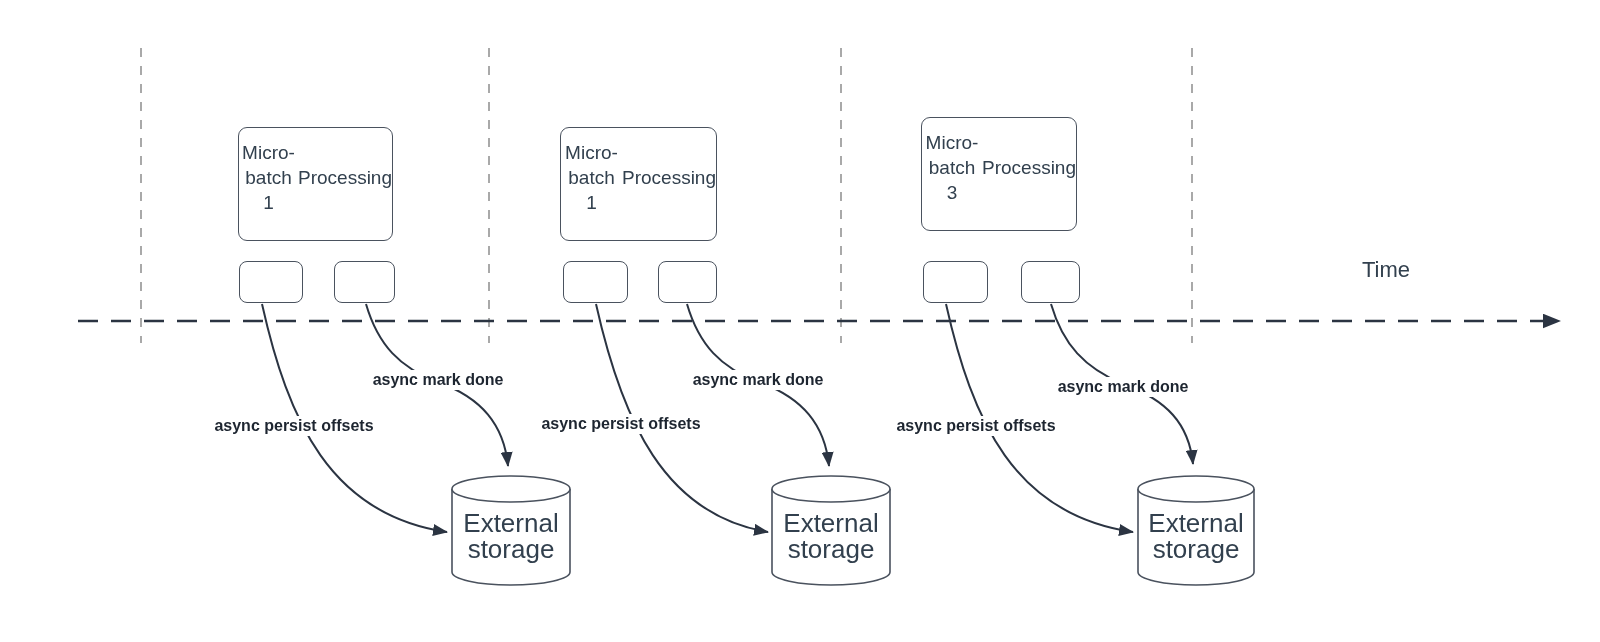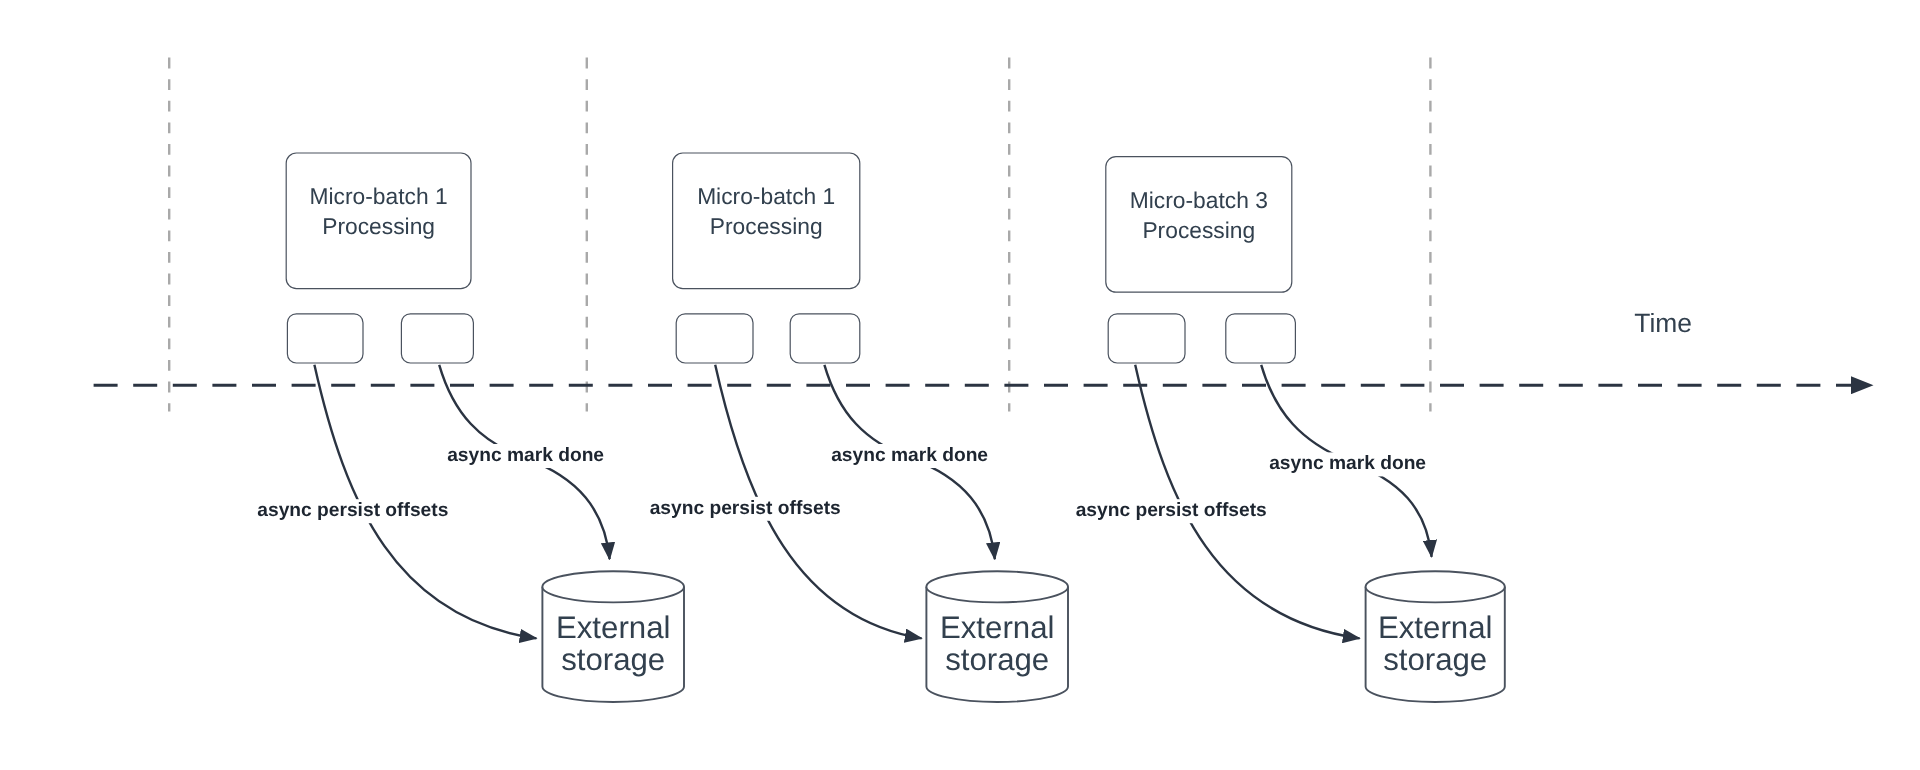--- a/index.html
+++ b/index.html
@@ -14,21 +14,21 @@
   }
   svg.layer{position:absolute; left:0; top:0;}
   .guide{stroke:var(--guide); stroke-width:2; stroke-dasharray:9 9; fill:none;}
   .timeline{stroke:var(--connector); stroke-width:2.5; stroke-dasharray:20 13; fill:none;}
   .curve{stroke:var(--connector); stroke-width:2; fill:none;}
   .cyl{fill:#ffffff; stroke:var(--border); stroke-width:1.6;}
   .arrowhead{fill:var(--connector);}
   .mb-box{
     position:absolute; box-sizing:border-box; background:#fff;
     border:1.6px solid var(--border); border-radius:9px;
-    display:flex; flex-direction:column; align-items:center; justify-content:center;
+    display:flex; flex-direction:row; align-items:center; justify-content:center;
     padding-bottom:14px; color:var(--text); font-size:19px; line-height:25px;
     text-align:center;
   }
   .sm-box{
     position:absolute; box-sizing:border-box; background:#fff;
     border:1.6px solid var(--border); border-radius:8px; height:42px;
   }
   .conn-label{
     position:absolute; transform:translate(-50%,-50%);
     font-size:16px; font-weight:bold; color:var(--label);
@@ -101,21 +101,21 @@
   <div class="mb-box" style="left:560px; top:127px; width:157px; height:114px;">
     <div>Micro-batch 1</div>
     <div>Processing</div>
   </div>
   <div class="sm-box" style="left:563px; top:261px; width:65px;"></div>
   <div class="sm-box" style="left:658px; top:261px; width:59px;"></div>
   <div class="conn-label" style="left:621px; top:424px;">async persist offsets</div>
   <div class="conn-label" style="left:758px; top:380px;">async mark done</div>
   <div class="storage-label" style="left:831px; top:536px;">External storage</div>
 
-  <div class="mb-box" style="left:921px; top:130px; width:156px; height:114px;">
+  <div class="mb-box" style="left:921px; top:117px; width:156px; height:114px;">
     <div>Micro-batch 3</div>
     <div>Processing</div>
   </div>
   <div class="sm-box" style="left:923px; top:261px; width:65px;"></div>
   <div class="sm-box" style="left:1021px; top:261px; width:59px;"></div>
   <div class="conn-label" style="left:976px; top:426px;">async persist offsets</div>
   <div class="conn-label" style="left:1123px; top:387px;">async mark done</div>
   <div class="storage-label" style="left:1196px; top:536px;">External storage</div>
 
   <div class="time-label" style="left:1386px; top:270px;">Time</div>

